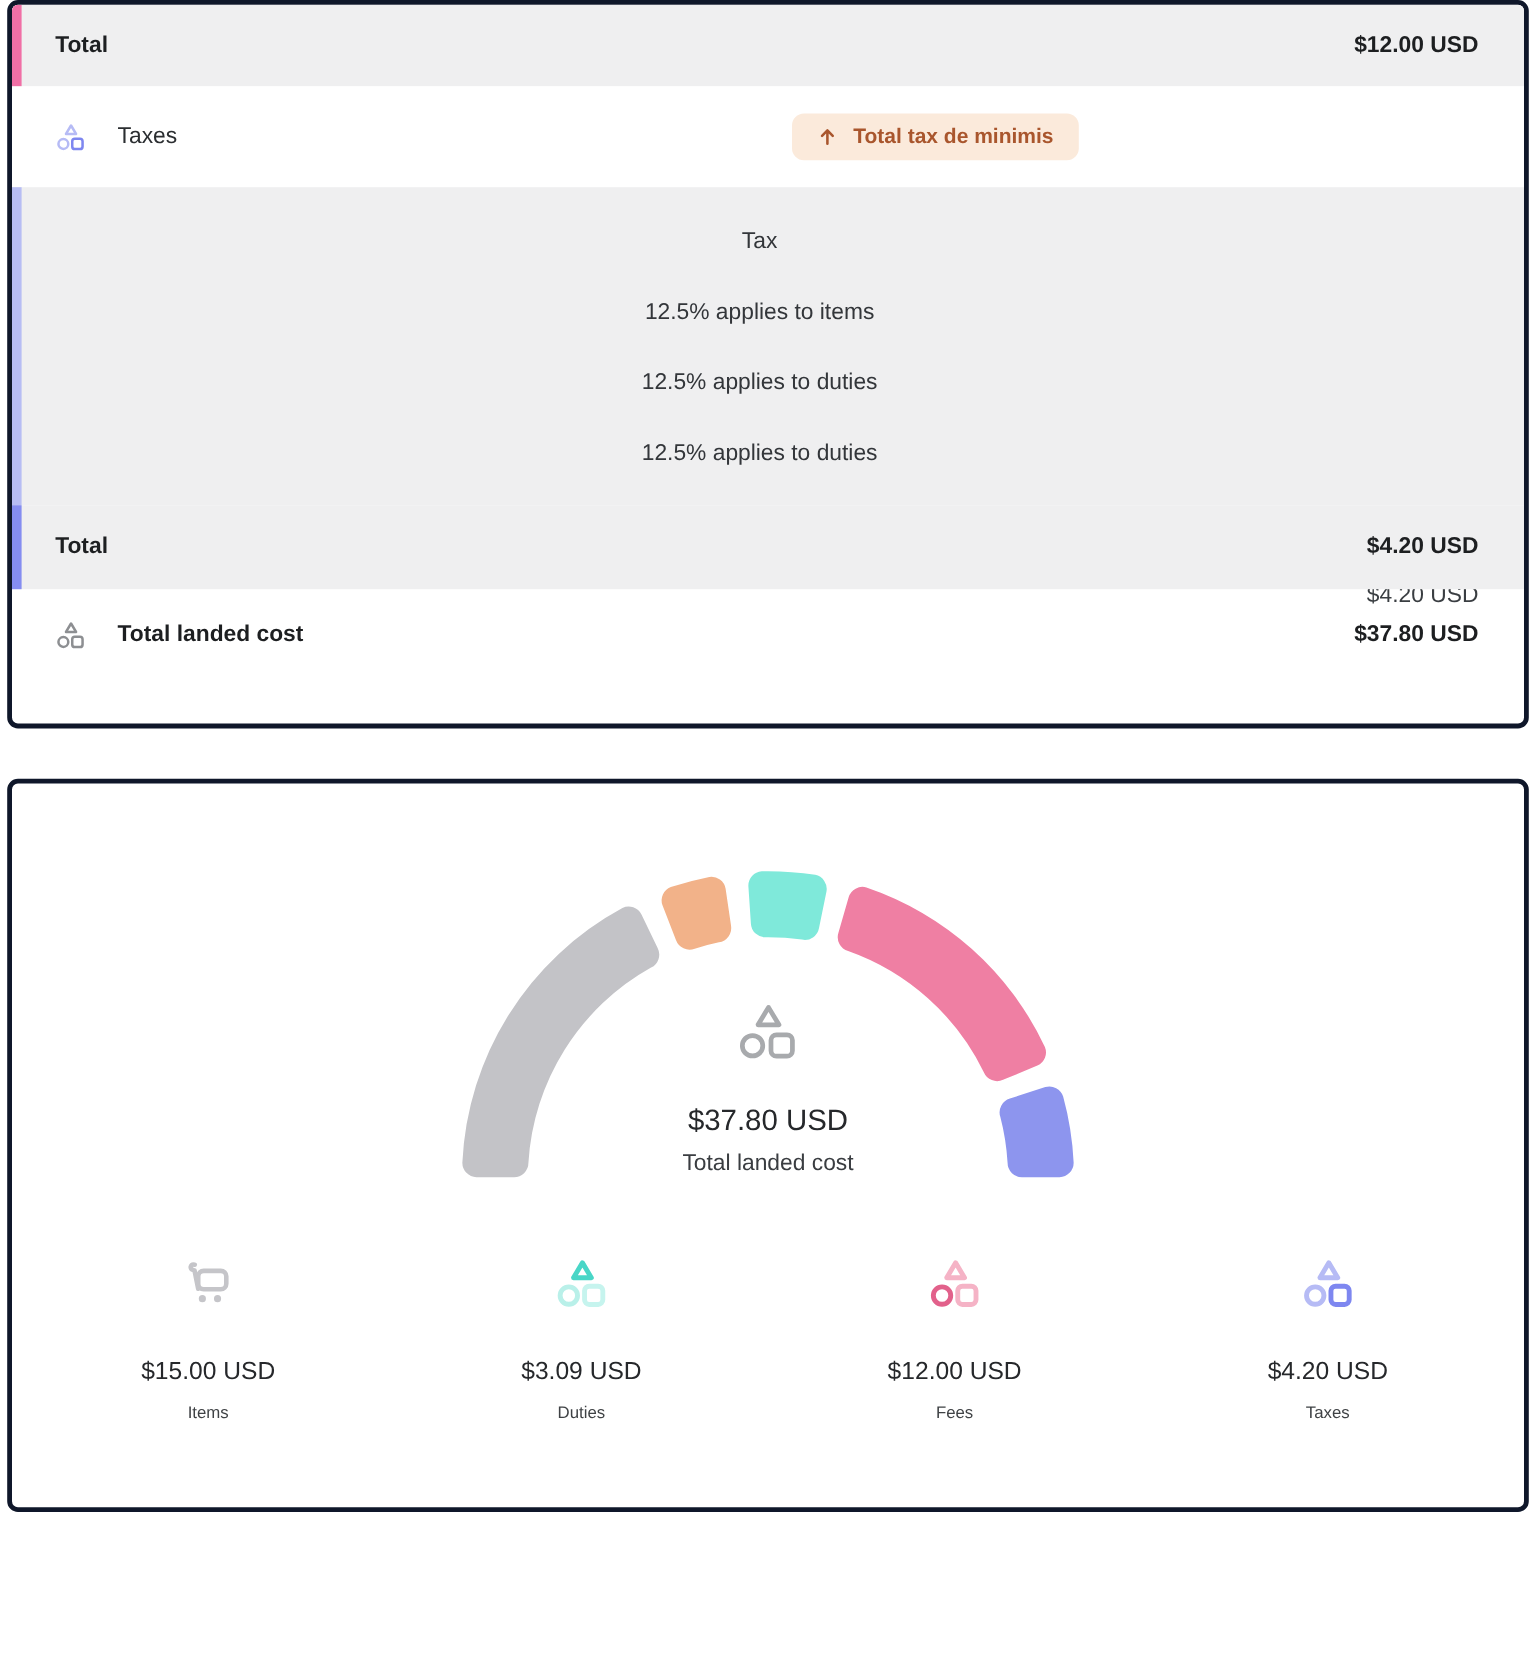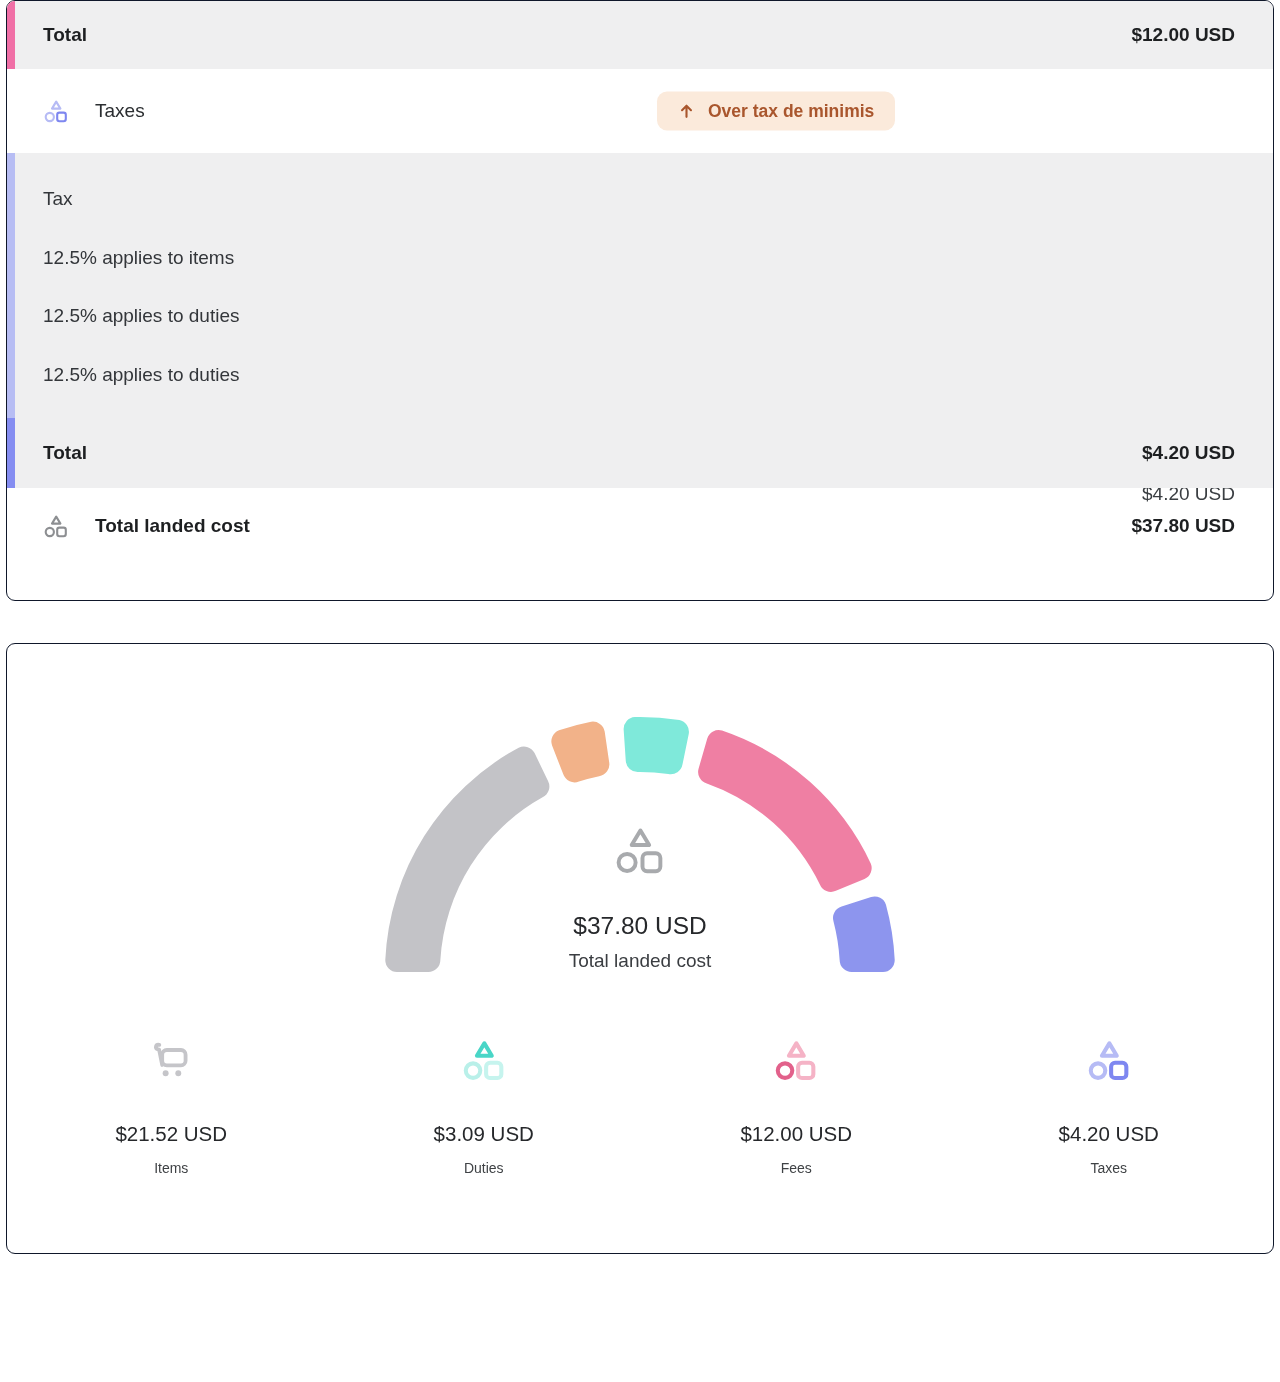--- a/index.html
+++ b/index.html
@@ -1,40 +1,40 @@
 <!DOCTYPE html>
 <html><head>
 <meta charset="utf-8">
 <style>
   * { box-sizing: border-box; margin: 0; padding: 0; }
   html,body { width:1280px; background:#fff; font-family:"Liberation Sans","DejaVu Sans",sans-serif; color:#1d1f21; }
   .page { width:1280px; height:1382px; overflow:hidden; }
 
-  .card { margin:0 6px; background:#fff; border:1px solid #0f172a; border-radius:9px; overflow:hidden; }
+  .card { margin:0 6px; background:#fff; border:4px solid #0f172a; border-radius:9px; overflow:hidden; }
   .card.first { margin-top:0; }
   .card.second { margin-top:42px; height:611px; }
 
   
   .row { position:relative; display:flex; align-items:center; padding:0 38px 0 36px; }
   .accent { position:absolute; left:0; top:0; bottom:0; width:8px; }
   .gray-bg { background:#efeff0; }
   .row-label-bold { font-size:19px; font-weight:700; color:#1d1f21; }
   .row-amount-bold { margin-left:auto; font-size:19px; font-weight:700; color:#1d1f21; }
   .row-label { font-size:19px; color:#2b2e31; }
 
   .fees-total-row { height:68px; }
   .taxes-row { height:84px; background:#fff; }
   .taxes-row .logo-sm { margin-right:26px; }
 
   .badge { position:absolute; left:650px; top:50%; transform:translateY(-50%);
            display:flex; align-items:center; gap:13px; padding:9px 21px;
            border-radius:10px; }
   .badge-text { font-size:17.5px; font-weight:700; }
 
-  .tax-details { position:relative; padding:17px 50px 14px 36px; }
+  .tax-details { position:relative; padding:17px 50px 14px 36px;text-align:center; }
   .tax-line { font-size:19px; color:#33363a; line-height:58.6px; white-space:pre; }
   .tax-amount { position:absolute; right:38px; top:330px; font-size:19px; color:#3a3e42; }
   .tax-details-wrap { position:relative; }
 
   .tax-total-row { height:70px; }
 
   .landed-row { height:112px; align-items:flex-start; padding-top:25px; }
   .landed-row .inner { display:flex; align-items:center; width:100%; }
   .landed-row .logo-sm { margin-right:26px; }
 
@@ -73,21 +73,21 @@
           <path d="M13.2 3.6 L17.4 10.6 H9 Z" stroke-linejoin="round" stroke="#b6bbf5"></path>
           <circle cx="6.8" cy="19" r="4.1" stroke="#b6bbf5"></circle>
           <rect x="14.2" y="14.6" width="8.6" height="8.6" rx="2.2" stroke="#7e87f0"></rect>
         </svg>
       </span>
       <span class="row-label">Taxes</span>
       <span class="badge" style="background: rgb(251, 234, 219);">
         <svg width="17" height="17" viewBox="0 0 16 16" fill="none" stroke-width="2" stroke-linecap="round" stroke-linejoin="round">
           <path class="badge-stroke" d="M8 13.5 V3.2 M3.8 7.2 L8 3 l4.2 4.2" stroke="#a9562d"></path>
         </svg>
-        <span class="badge-text" style="color: rgb(169, 86, 45);">Over tax de minimis</span>
+        <span class="badge-text" style="color: rgb(169, 86, 45);">Total tax de minimis</span>
       </span>
     </div>
 
     <div class="tax-details-wrap">
       <div class="tax-details gray-bg">
         <div class="accent" style="background: rgb(183, 189, 244);"></div>
         <div>
             <div class="tax-line">Tax</div>
             <div class="tax-line">12.5% applies to items</div>
             <div class="tax-line">12.5% applies to duties</div>
@@ -144,21 +144,21 @@
 
       <div class="stat">
         <div class="stat-icon" style="color: rgb(197, 197, 201);">
           <svg viewBox="0 0 24 24" fill="none" stroke="currentColor" stroke-width="2" stroke-linecap="round" stroke-linejoin="round">
             <rect x="7.4" y="6.8" width="12.2" height="8" rx="2.4"></rect>
             <path d="M5.9 4.1 c-1.9 -0.4 -2.5 1.9 -0.6 2.4 l0.5 0.12 L7.4 14.6"></path>
             <circle cx="9.2" cy="18.9" r="1.55" fill="currentColor" stroke="none"></circle>
             <circle cx="15.8" cy="18.9" r="1.55" fill="currentColor" stroke="none"></circle>
           </svg>
         </div>
-        <div class="stat-value">$21.52 USD</div>
+        <div class="stat-value">$15.00 USD</div>
         <div class="stat-label">Items</div>
       </div>
 
 
       <div class="stat">
         <div class="stat-icon">
           <svg viewBox="0 0 26 26" fill="none" stroke-width="2.3">
             <path d="M13.2 3.6 L17.4 10.6 H9 Z" stroke-linejoin="round" stroke="#49d6c7"></path>
             <circle cx="6.8" cy="19" r="4.1" stroke="#b9f0e9"></circle>
             <rect x="14.2" y="14.6" width="8.6" height="8.6" rx="2.2" stroke="#c6f4ee"></rect>

